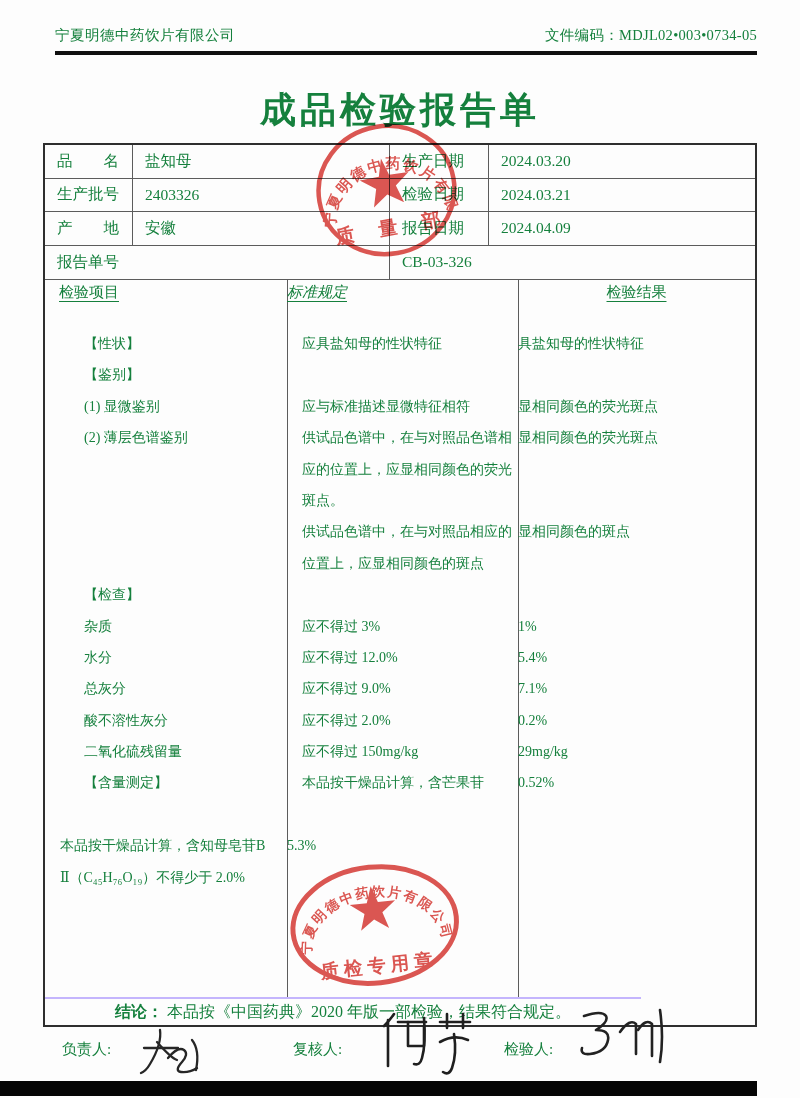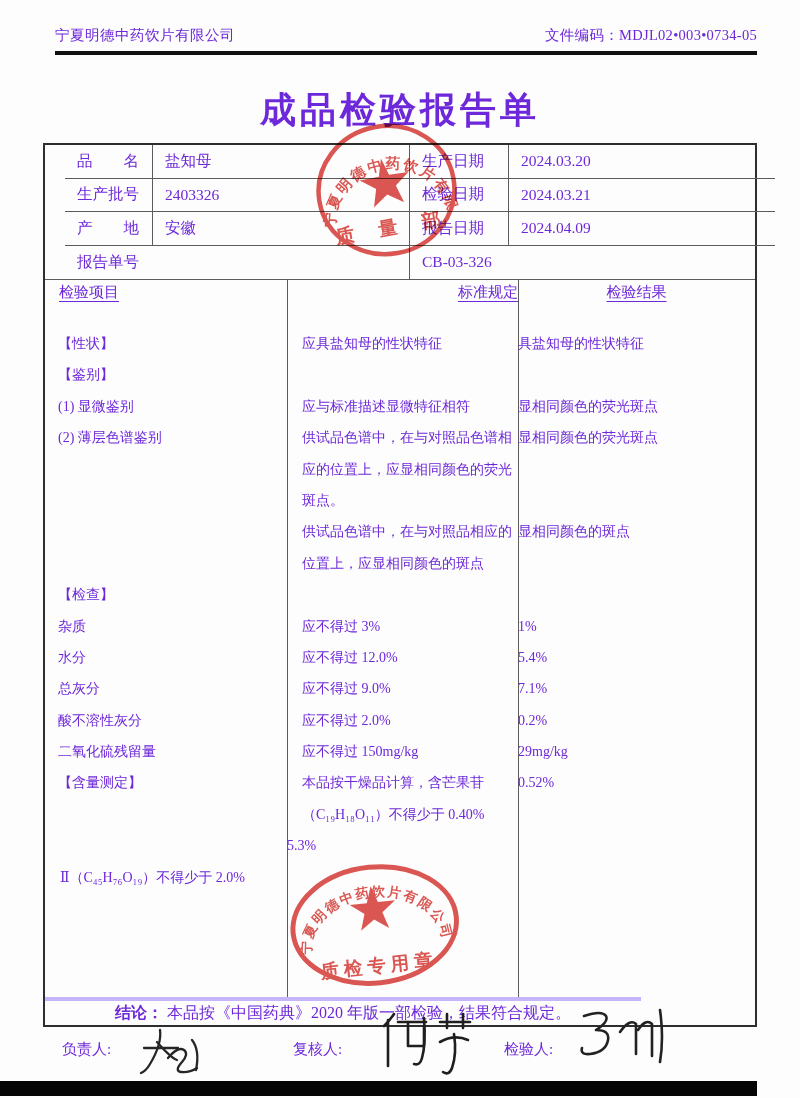--- a/index.html
+++ b/index.html
@@ -1,53 +1,53 @@
 <!DOCTYPE html>
 <html><head>
 <meta charset="utf-8">
 <style>
   html,body{margin:0;padding:0;background:#ffffff;}
   .sheet{
     position:relative;width:800px;height:1098px;background:#fdfdfd;overflow:hidden;
-    font-family:"Liberation Serif","DejaVu Serif",serif;color:#6d28d9;
+    font-family:"Liberation Serif","DejaVu Serif",serif;color:#15803d;
   }
   
   .hdr-company{position:absolute;left:55px;top:26px;font-size:14.5px;letter-spacing:.5px;}
   .hdr-code{position:absolute;right:43px;top:26px;font-size:14.5px;letter-spacing:.3px;}
   .hdr-rule{position:absolute;left:55px;top:51px;width:702px;height:4px;background:#101010;}
   .doc-title{position:absolute;left:0;top:86px;width:100%;text-align:center;
     font-size:36px;font-weight:bold;letter-spacing:4px;}
   
   .report-table{position:absolute;left:43px;top:143px;width:714px;height:884px;
     border:2px solid #2e2e2e;box-sizing:border-box;background:transparent;}
   .info-grid{position:absolute;left:0;top:0;width:587px;display:grid;
-    grid-template-columns:88px 257px 99px 266px;grid-auto-rows:33.5px;padding-left:20px;}
+    grid-template-columns:88px 257px 99px 266px;grid-auto-rows:33.5px;}
   .info-grid > div{display:flex;align-items:center;padding:0 0 0 12px;font-size:15.5px;
     border-bottom:1px solid #5c5c5c;box-sizing:border-box;white-space:nowrap;overflow:visible;}
   .info-grid .br{border-right:1px solid #5c5c5c;}
   .info-grid .span2{grid-column:1/3;}
   .info-grid .span2v{grid-column:3/5;}
   .info-grid .last{border-bottom:none;}
   .sect-divider{position:absolute;left:0;top:134px;width:710px;height:1px;background:#5c5c5c;}
   .vline{position:absolute;top:135px;bottom:27px;width:1px;background:#5c5c5c;}
   .vline.v1{left:242px;} .vline.v2{left:473px;}
   .col-head{position:absolute;top:138px;font-size:15px;text-decoration:underline;
     text-underline-offset:4px;white-space:nowrap;}
   .col-head.c1{left:14px;}
-  .col-head.c2{left:242px;width:231px;text-align:right;}
+  .col-head.c2{left:242px;width:231px;text-align:left;font-style:italic;}
   .col-head.c3{left:473px;width:237px;text-align:center;}
   .body-grid{position:absolute;left:0;top:183px;width:710px;display:grid;
     grid-template-columns:242px 231px 237px;grid-auto-rows:31.4px;}
   .body-grid > div{font-size:14px;line-height:31.4px;white-space:nowrap;overflow:visible;
     box-sizing:border-box;}
-  .body-grid .item{padding-left:13px;}
+  .body-grid .item{padding-left:13px;margin-left:26px;}
   .body-grid .standard{padding-left:15px;}
   .body-grid .result{}
   .conclusion-row{position:absolute;left:0;bottom:0;width:596px;height:28px;
-    border-top:4px solid #c4b5fd;box-sizing:border-box;display:flex;align-items:center;
+    border-top:2px solid #c4b5fd;box-sizing:border-box;display:flex;align-items:center;
     justify-content:center;font-size:16px;white-space:nowrap;margin-top:24px;}
   .conclusion-row b{font-weight:bold;margin-right:4px;}
   
   .sig-label{position:absolute;top:1040px;font-size:15px;white-space:nowrap;}
   .sig-label.l1{left:62px;} .sig-label.l2{left:293px;} .sig-label.l3{left:504px;}
   .sig{position:absolute;}
   .sig svg{display:block;}
   
   .stamp{position:absolute;mix-blend-mode:multiply;opacity:.88;}
   .stamp.top{left:314px;top:122px;transform:rotate(-10deg);}
@@ -135,23 +135,23 @@
         <div class="item">酸不溶性灰分</div>
         <div class="standard">应不得过 2.0%</div>
         <div class="result">0.2%</div>
         <div class="item">二氧化硫残留量</div>
         <div class="standard">应不得过 150mg/kg</div>
         <div class="result">29mg/kg</div>
         <div class="item">【含量测定】</div>
         <div class="standard">本品按干燥品计算，含芒果苷</div>
         <div class="result">0.52%</div>
         <div class="item"></div>
-        <div class="standard">（C₁₉H₁₈O₁₁）不得少于 0.40%</div>
-        <div class="result"></div>
-        <div class="item"></div>
+        <div class="result"></div>
+        <div class="item"></div>
+        <div class="standard">本品按干燥品计算，含知母皂苷B</div>
         <div class="result">5.3%</div>
         <div class="item"></div>
         <div class="standard">Ⅱ（C₄₅H₇₆O₁₉）不得少于 2.0%</div>
         <div class="result"></div>
       </div>
 
     <div class="conclusion-row">
       <b>结论：</b>
       <span>本品按《中国药典》2020 年版一部检验，结果符合规定。</span>
     </div>

